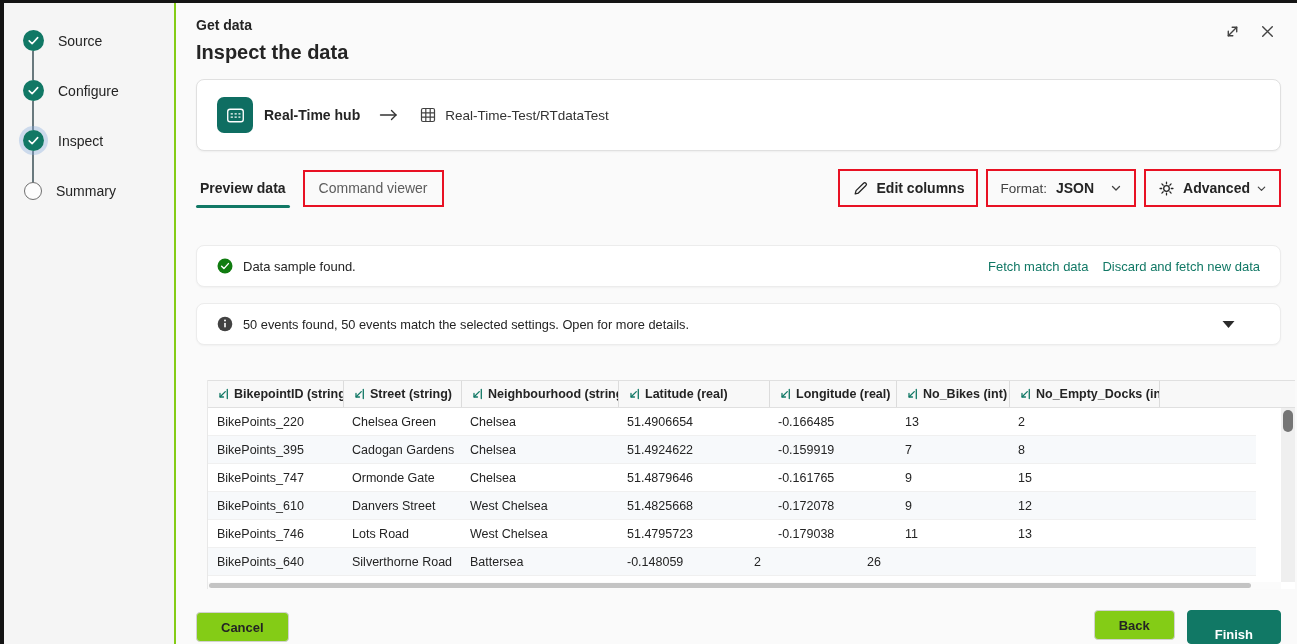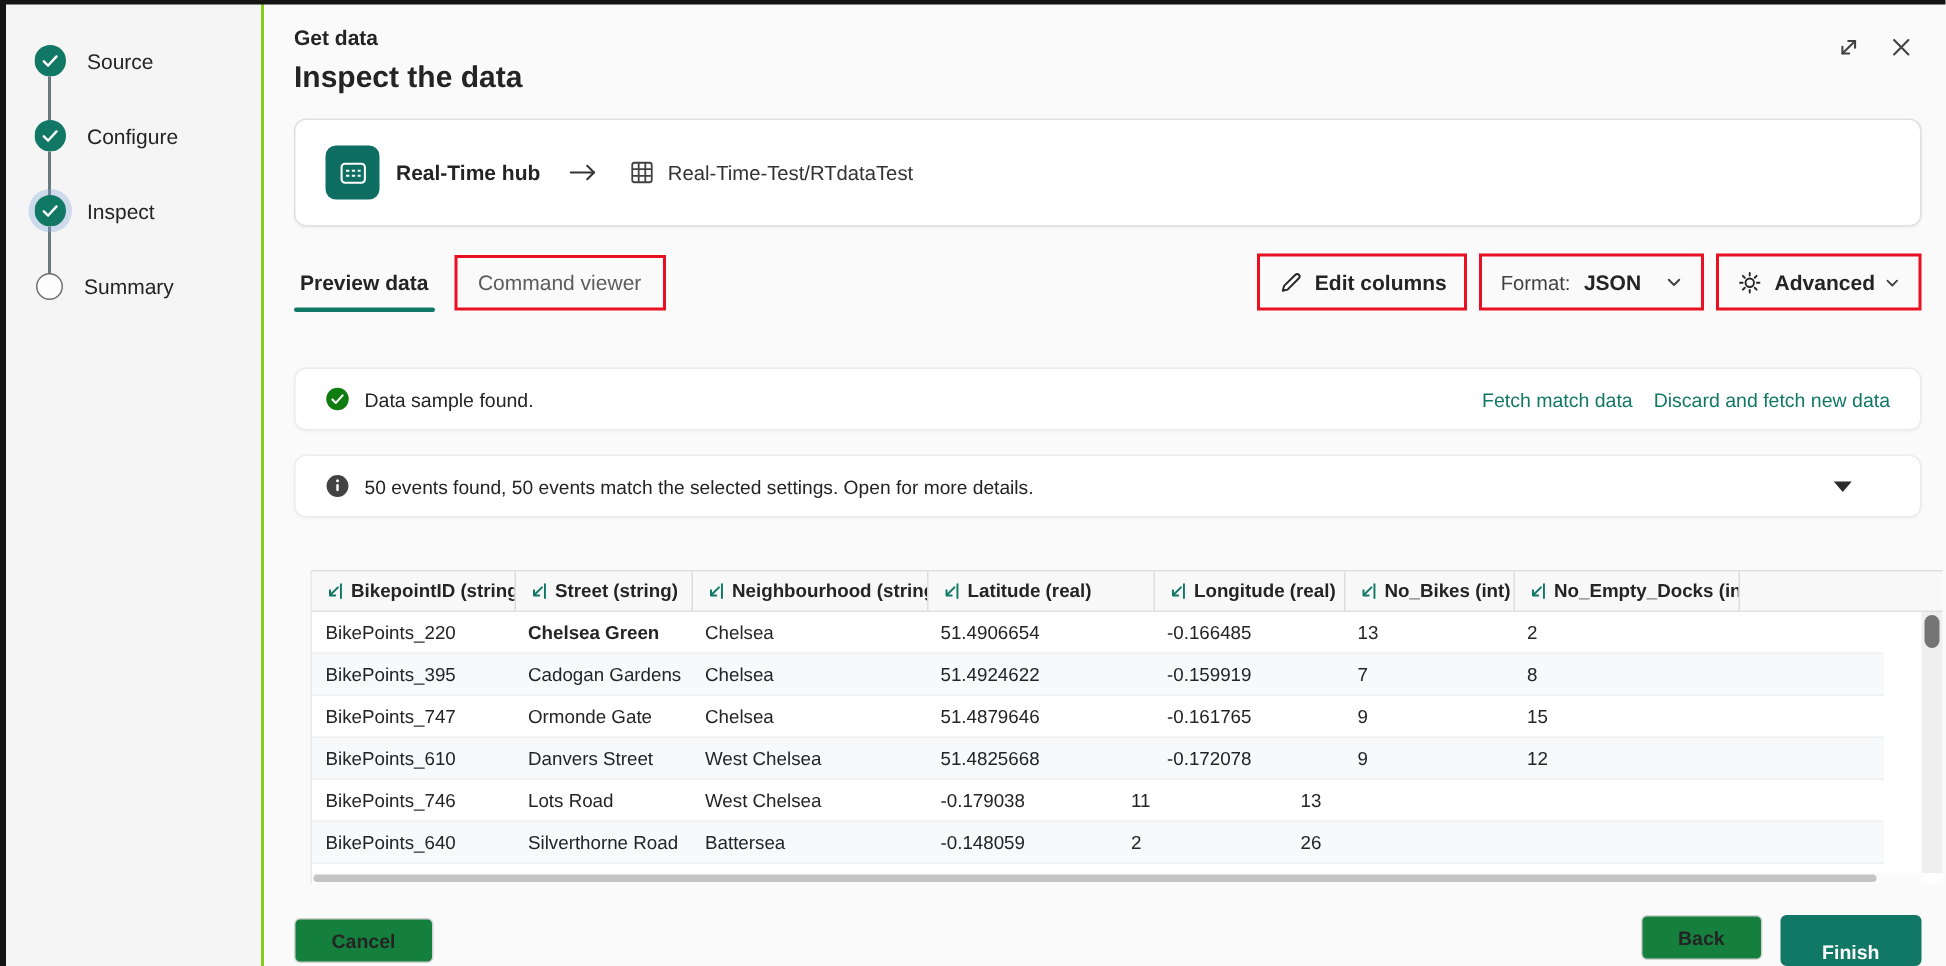--- a/index.html
+++ b/index.html
@@ -75,21 +75,21 @@
   .tr.alt{background:#f7f9fb;}
   .td{display:flex;align-items:center;padding-left:9px;font-size:12.5px;box-sizing:border-box;white-space:nowrap;overflow:hidden;}
   .tr-partial{width:1048px;height:7px;background:#fff;}
   .vscroll{position:absolute;top:28px;right:0;bottom:7px;width:14px;background:#efefef;}
   .vthumb{position:absolute;top:2px;left:2px;width:10px;height:22px;background:#757575;border-radius:5px;}
   .hscroll{position:absolute;left:0;right:14px;bottom:0;height:7px;background:#fbfbfb;}
   .hthumb{position:absolute;left:1px;top:1px;height:5px;width:1042px;background:#c4c4c4;border-radius:3px;}
 
   
   .footer{margin-top:21px;display:flex;justify-content:space-between;align-items:center;}
-  .btn{height:30px;padding:0 24px;border-radius:4px;border:1px solid #d1d1d1;background:#15803d;font-family:"Liberation Sans",sans-serif;font-size:13px;font-weight:700;color:#242424;cursor:pointer;}
+  .btn{height:30px;padding:0 24px;border-radius:4px;border:1px solid #d1d1d1;background:#84cc16;font-family:"Liberation Sans",sans-serif;font-size:13px;font-weight:700;color:#242424;cursor:pointer;}
   .btn-primary{background:#117865;border-color:#117865;color:#fff;padding:16px 27px;}
   .footer-right{display:flex;gap:12px;justify-content:flex-end;}
 </style>
 </head>
 <body>
 
 <div id="app">
   <div class="frame-top"></div>
   <div class="frame-left"></div>
 
@@ -334,21 +334,21 @@
                 <path d="M3 5.5V9h3.5"></path>
               </svg>
             </span>
             <span>No_Empty_Docks (int)</span>
           </div>
           <div class="th-fill"></div>
         </div>
       <div class="tbody">
           <div class="tr">
             <div class="td" style="width: 135px;">BikePoints_220</div>
-            <div class="td" style="width: 118px; font-weight: bold;">Chelsea Green</div>
+            <div class="td" style="width: 118px;">Chelsea Green</div>
             <div class="td" style="width: 157px;">Chelsea</div>
             <div class="td" style="width: 151px;">51.4906654</div>
             <div class="td" style="width: 127px;">-0.166485</div>
             <div class="td" style="width: 113px;">13</div>
             <div class="td" style="width: 150px;">2</div>
           </div>
           <div class="tr alt">
             <div class="td" style="width: 135px;">BikePoints_395</div>
             <div class="td" style="width: 118px;">Cadogan Gardens</div>
             <div class="td" style="width: 157px;">Chelsea</div>
@@ -372,20 +372,21 @@
             <div class="td" style="width: 157px;">West Chelsea</div>
             <div class="td" style="width: 151px;">51.4825668</div>
             <div class="td" style="width: 127px;">-0.172078</div>
             <div class="td" style="width: 113px;">9</div>
             <div class="td" style="width: 150px;">12</div>
           </div>
           <div class="tr">
             <div class="td" style="width: 135px;">BikePoints_746</div>
             <div class="td" style="width: 118px;">Lots Road</div>
             <div class="td" style="width: 157px;">West Chelsea</div>
+            <div class="td" style="width: 151px;">51.4795723</div>
             <div class="td" style="width: 127px;">-0.179038</div>
             <div class="td" style="width: 113px;">11</div>
             <div class="td" style="width: 150px;">13</div>
           </div>
           <div class="tr alt">
             <div class="td" style="width: 135px;">BikePoints_640</div>
             <div class="td" style="width: 118px;">Silverthorne Road</div>
             <div class="td" style="width: 157px;">Battersea</div>
             <div class="td" style="width: 127px;">-0.148059</div>
             <div class="td" style="width: 113px;">2</div>

